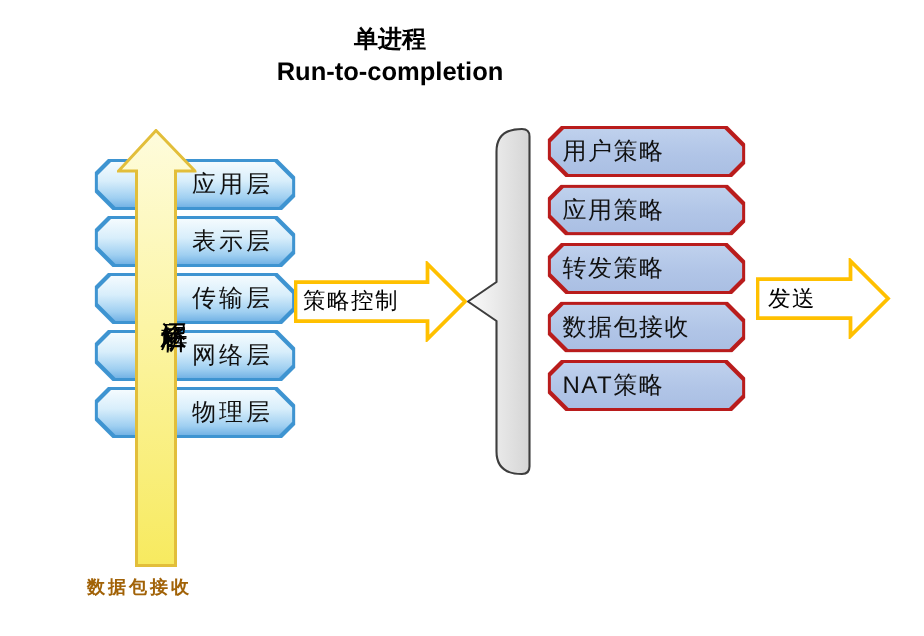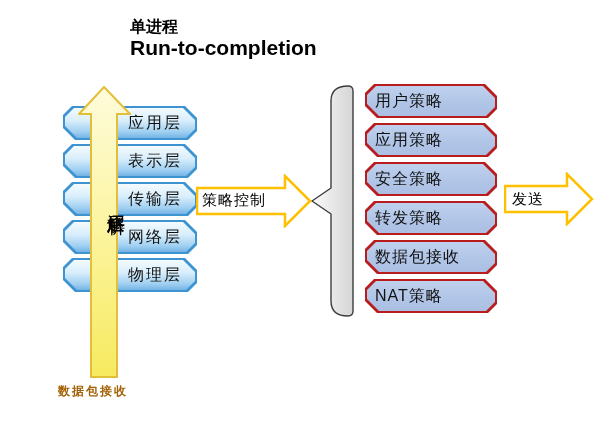--- a/index.html
+++ b/index.html
@@ -2,23 +2,23 @@
 <html><head>
 <meta charset="utf-8">
 <style>
   html,body{margin:0;padding:0;background:#fff;}
   #canvas{
     position:relative;width:616px;height:424px;background:#ffffff;
     font-family:"Liberation Sans","DejaVu Sans",sans-serif;color:#000;
     overflow:hidden;
   }
   
-  .title{position:absolute;left:130px;top:15px;width:260px;}
+  .title{position:absolute;left:130px;top:15px;width:260px;text-align:center;}
   .title .l1{font-size:16px;font-weight:bold;line-height:23px;}
-  .title .l2{font-size:21px;font-weight:bold;line-height:19px;}
+  .title .l2{font-size:17px;font-weight:bold;line-height:19px;}
 
   
   .snip{
     clip-path:polygon(9px 0,calc(100% - 12px) 0,100% 12px,
                       100% calc(100% - 9px),calc(100% - 9px) 100%,
                       12px 100%,0 calc(100% - 12px),0 9px);
   }
   .boxwrap{position:relative;filter:drop-shadow(1px 2px 1.5px rgba(60,90,120,.35));}
   .boxinner{position:absolute;inset:2px;display:flex;align-items:center;}
 
@@ -111,23 +111,20 @@
   </svg>
 
   <div class="policy-stack">
     <div class="boxwrap policy-box snip">
       <div class="boxinner snip">用户策略</div>
       </div>
     <div class="boxwrap policy-box snip">
       <div class="boxinner snip">应用策略</div>
       </div>
     <div class="boxwrap policy-box snip">
-      <div class="boxinner snip">安全策略</div>
-      </div>
-    <div class="boxwrap policy-box snip">
       <div class="boxinner snip">转发策略</div>
       </div>
     <div class="boxwrap policy-box snip">
       <div class="boxinner snip">数据包接收</div>
       </div>
     <div class="boxwrap policy-box snip">
       <div class="boxinner snip">NAT策略</div>
       </div>
   </div>
 

